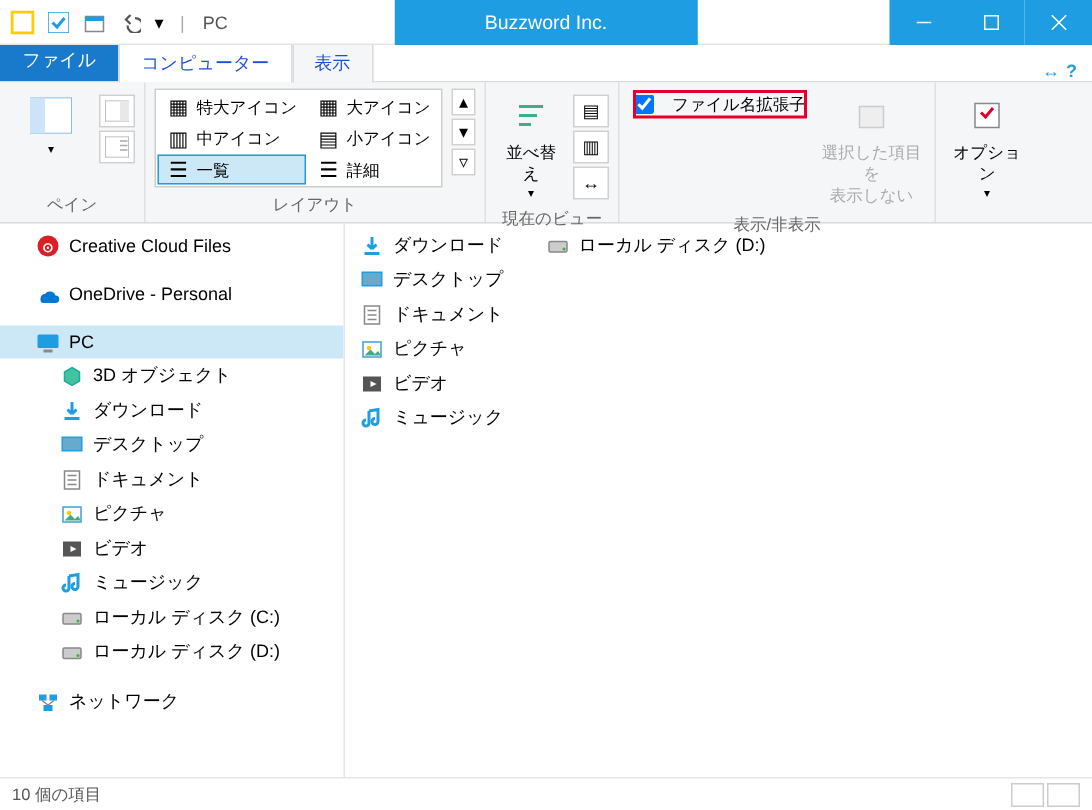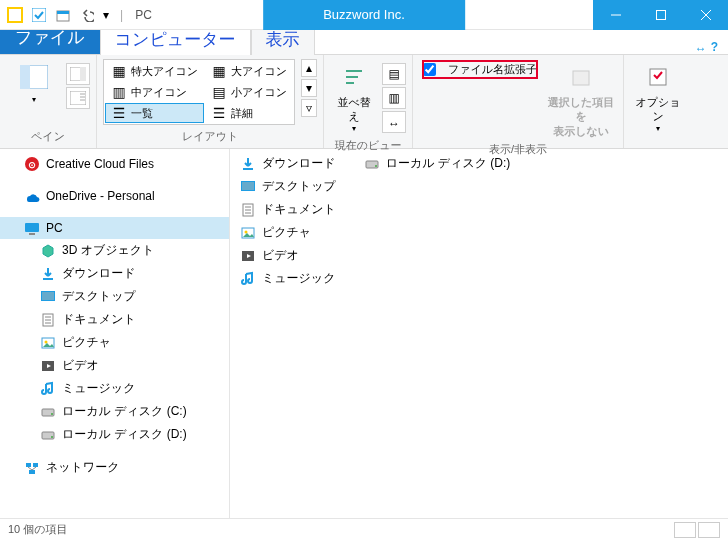--- a/index.html
+++ b/index.html
@@ -8,21 +8,21 @@
 .titlebar { height: 30px; background: #fff; display: flex; align-items: center; border-bottom: 1px solid #e5e5e5; }
 .qat { display: flex; align-items: center; padding: 0 4px; gap: 2px; }
 .qat-item { width: 22px; height: 22px; display: flex; align-items: center; justify-content: center; }
 .title-text { margin-left: 8px; color: #555; font-size: 12px; }
 .brand { position: absolute; left: 50%; transform: translateX(-50%); color: #fff; background: #1e9de3; padding: 6px 60px; font-size: 13px; height: 30px; display: flex; align-items: center; }
 .winbtns { margin-left: auto; display: flex; }
 .winbtn { width: 45px; height: 30px; display: flex; align-items: center; justify-content: center; color: #fff; background: #1e9de3; }
 .winbtn.close { background: #1e9de3; }
 
 .tabs { height: 25px; background: #fff; display: flex; align-items: flex-end; border-bottom: 1px solid #dadada; }
-.tab { padding: 4px 14px; font-size: 17px; border: 1px solid transparent; cursor: pointer; }
+.tab { padding: 4px 14px; font-size: 12px; border: 1px solid transparent; cursor: pointer; }
 .tab.file { background: #1979ca; color: #fff; }
 .tab.other { background: #fff; color: #1d4ed8; border: 1px solid #dadada; border-bottom: none; margin-bottom: -1px; }
 .tab.active { background: #f5f6f7; text-align: center; }
 .help { margin-left: auto; padding: 0 10px; color: #1e9de3; display: flex; align-items: center; gap: 4px; }
 
 .ribbon { height: 94px; background: #f5f6f7; border-bottom: 1px solid #dadada; display: flex; }
 .group { border-right: 1px solid #e0e0e0; padding: 4px 6px 2px; display: flex; flex-direction: column; }
 .group-content { flex: 1; display: flex; align-items: flex-start; gap: 4px; }
 .group-label { text-align: center; font-size: 11px; color: #666; padding: 2px 0; }
 .bigbtn { display: flex; flex-direction: column; align-items: center; justify-content: center; width: 56px; text-align: center; font-size: 11px; line-height: 1.3; padding: 2px; }
@@ -212,21 +212,21 @@
   </div>
 
   <div class="group">
     <div class="group-content">
       <div style="display:flex;flex-direction:column;gap:2px;padding:2px 4px;">
         <label class="chkrow redbox">
             <input type="checkbox" checked="" style="">
             <span>ファイル名拡張子</span>
           </label>
       </div>
-      <div class="bigbtn" style="width:72px;color:#aaa;font-weight:bold;">
+      <div class="bigbtn" style="width:72px;color:#aaa;">
         <span class="ico">
             <svg width="24" height="24">
               <rect x="4" y="6" width="16" height="14" fill="#eee" stroke="#ccc"></rect>
             </svg>
           </span>
         <span style="white-space:pre-line;">選択した項目を
 表示しない</span>
       </div>
     </div>
     <div class="group-label">表示/非表示</div>

